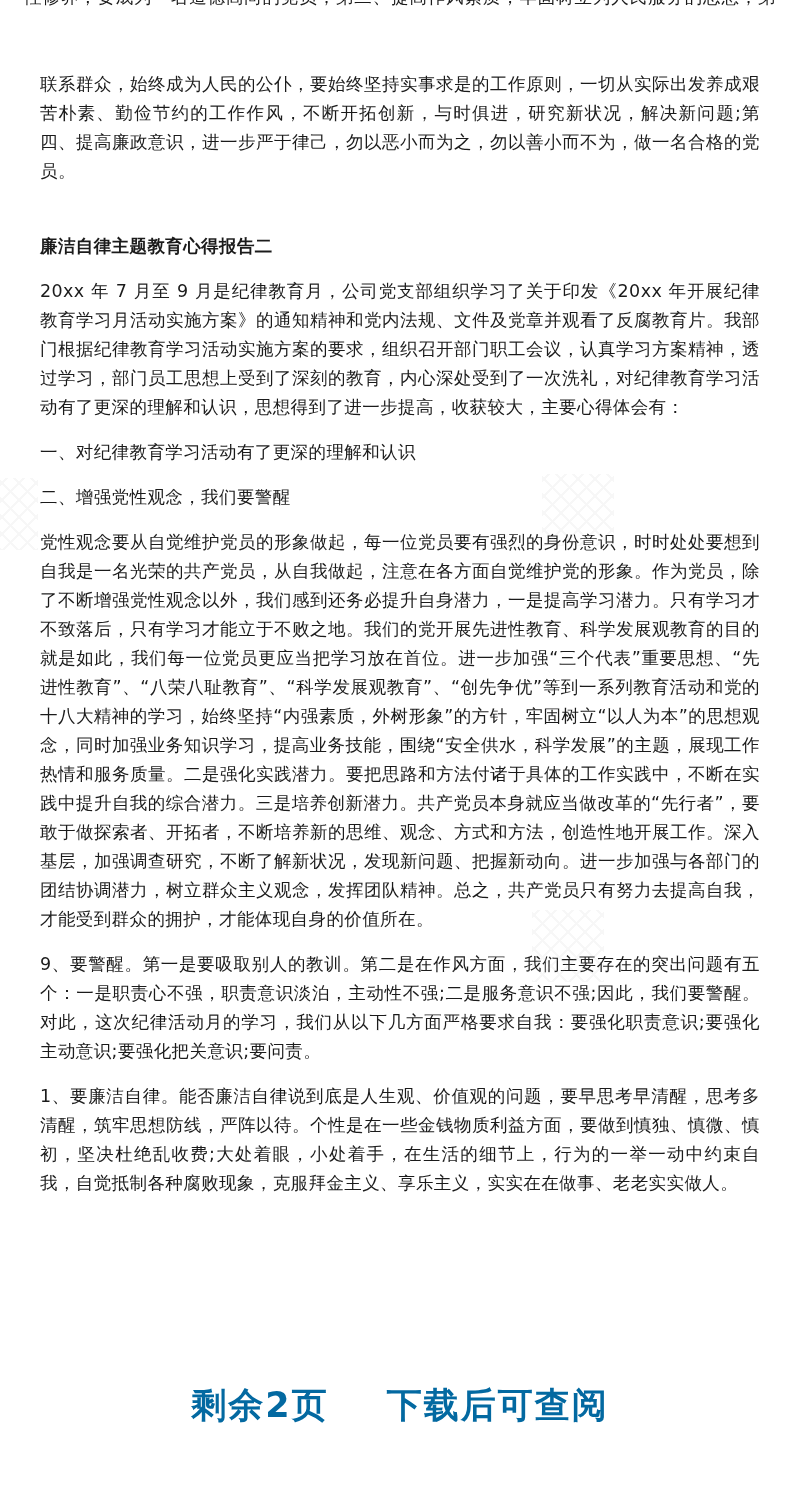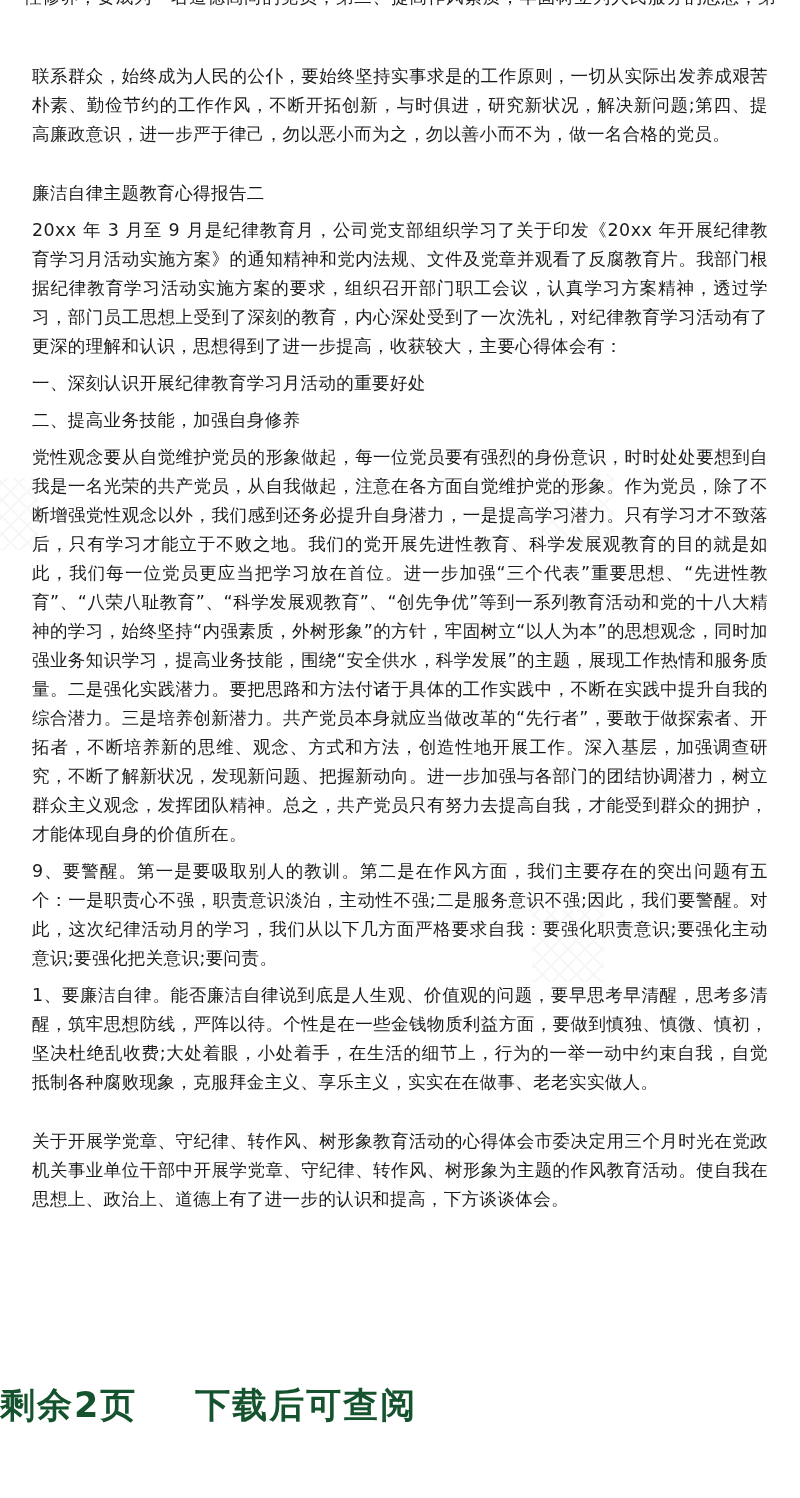--- a/index.html
+++ b/index.html
@@ -17,37 +17,37 @@
   .content {
     padding: 0 24px;
     color: #1b1b1b;
     font-size: 17.5px;
     line-height: 29px;
     letter-spacing: 0.4px;
     text-align: justify;
     word-break: break-all;
   }
 
-  p.block { margin: 8px; }
+  p.block { margin: 16px; }
 
   
   .partial-line { height: 12px; overflow: hidden; }
   .partial-line p { margin: -17px 0 0 0; }
 
   .gap-top   { height: 42px; }
   .gap-small { height: 14px; }
 
-  .doc-heading { font-weight: normal; }
+  .doc-heading { font-weight: bold; }
 
   .footer {
     position: absolute;
     left: 0; right: 0;
     top: 1382px;
-    text-align: left;
-    color: #14532d;
+    text-align: center;
+    color: #0369a1;
     font-weight: bold;
     font-size: 35px;
     letter-spacing: 2px;
     white-space: nowrap;
   }
   .footer .spacer { display: inline-block; width: 58px; }
 
   .watermark {
     position: absolute;
     width: 72px; height: 72px;
@@ -77,38 +77,37 @@
     </div>
 
     <div class="gap-top"></div>
 
     <p class="block">联系群众，始终成为人民的公仆，要始终坚持实事求是的工作原则，一切从实际出发养成艰苦朴素、勤俭节约的工作作风，不断开拓创新，与时俱进，研究新状况，解决新问题;第四、提高廉政意识，进一步严于律己，勿以恶小而为之，勿以善小而不为，做一名合格的党员。</p>
 
     <div class="gap-small"></div>
 
     <p class="block doc-heading">廉洁自律主题教育心得报告二</p>
 
-    <p class="block">20xx 年 3 月至 9 月是纪律教育月，公司党支部组织学习了关于印发《20xx 年开展纪律教育学习月活动实施方案》的通知精神和党内法规、文件及党章并观看了反腐教育片。我部门根据纪律教育学习活动实施方案的要求，组织召开部门职工会议，认真学习方案精神，透过学习，部门员工思想上受到了深刻的教育，内心深处受到了一次洗礼，对纪律教育学习活动有了更深的理解和认识，思想得到了进一步提高，收获较大，主要心得体会有：</p>
+    <p class="block">20xx 年 7 月至 9 月是纪律教育月，公司党支部组织学习了关于印发《20xx 年开展纪律教育学习月活动实施方案》的通知精神和党内法规、文件及党章并观看了反腐教育片。我部门根据纪律教育学习活动实施方案的要求，组织召开部门职工会议，认真学习方案精神，透过学习，部门员工思想上受到了深刻的教育，内心深处受到了一次洗礼，对纪律教育学习活动有了更深的理解和认识，思想得到了进一步提高，收获较大，主要心得体会有：</p>
 
-    <p class="block">一、深刻认识开展纪律教育学习月活动的重要好处</p>
+    <p class="block">一、对纪律教育学习活动有了更深的理解和认识</p>
 
 
-    <p class="block">二、提高业务技能，加强自身修养</p>
+    <p class="block">二、增强党性观念，我们要警醒</p>
 
     <p class="block">党性观念要从自觉维护党员的形象做起，每一位党员要有强烈的身份意识，时时处处要想到自我是一名光荣的共产党员，从自我做起，注意在各方面自觉维护党的形象。作为党员，除了不断增强党性观念以外，我们感到还务必提升自身潜力，一是提高学习潜力。只有学习才不致落后，只有学习才能立于不败之地。我们的党开展先进性教育、科学发展观教育的目的就是如此，我们每一位党员更应当把学习放在首位。进一步加强“三个代表”重要思想、“先进性教育”、“八荣八耻教育”、“科学发展观教育”、“创先争优”等到一系列教育活动和党的十八大精神的学习，始终坚持“内强素质，外树形象”的方针，牢固树立“以人为本”的思想观念，同时加强业务知识学习，提高业务技能，围绕“安全供水，科学发展”的主题，展现工作热情和服务质量。二是强化实践潜力。要把思路和方法付诸于具体的工作实践中，不断在实践中提升自我的综合潜力。三是培养创新潜力。共产党员本身就应当做改革的“先行者”，要敢于做探索者、开拓者，不断培养新的思维、观念、方式和方法，创造性地开展工作。深入基层，加强调查研究，不断了解新状况，发现新问题、把握新动向。进一步加强与各部门的团结协调潜力，树立群众主义观念，发挥团队精神。总之，共产党员只有努力去提高自我，才能受到群众的拥护，才能体现自身的价值所在。</p>
 
 
     <p class="block">9、要警醒。第一是要吸取别人的教训。第二是在作风方面，我们主要存在的突出问题有五个：一是职责心不强，职责意识淡泊，主动性不强;二是服务意识不强;因此，我们要警醒。对此，这次纪律活动月的学习，我们从以下几方面严格要求自我：要强化职责意识;要强化主动意识;要强化把关意识;要问责。</p>
 
     <p class="block">1、要廉洁自律。能否廉洁自律说到底是人生观、价值观的问题，要早思考早清醒，思考多清醒，筑牢思想防线，严阵以待。个性是在一些金钱物质利益方面，要做到慎独、慎微、慎初，坚决杜绝乱收费;大处着眼，小处着手，在生活的细节上，行为的一举一动中约束自我，自觉抵制各种腐败现象，克服拜金主义、享乐主义，实实在在做事、老老实实做人。</p>
 
     <div class="gap-small"></div>
 
 
-    <p class="block">关于开展学党章、守纪律、转作风、树形象教育活动的心得体会市委决定用三个月时光在党政机关事业单位干部中开展学党章、守纪律、转作风、树形象为主题的作风教育活动。使自我在思想上、政治上、道德上有了进一步的认识和提高，下方谈谈体会。</p>
 
   </div>
 
   <div class="footer">
     <span>剩余2页</span><span class="spacer"></span><span>下载后可查阅</span>
   </div>
 
 </div>
 
 </body></html>

